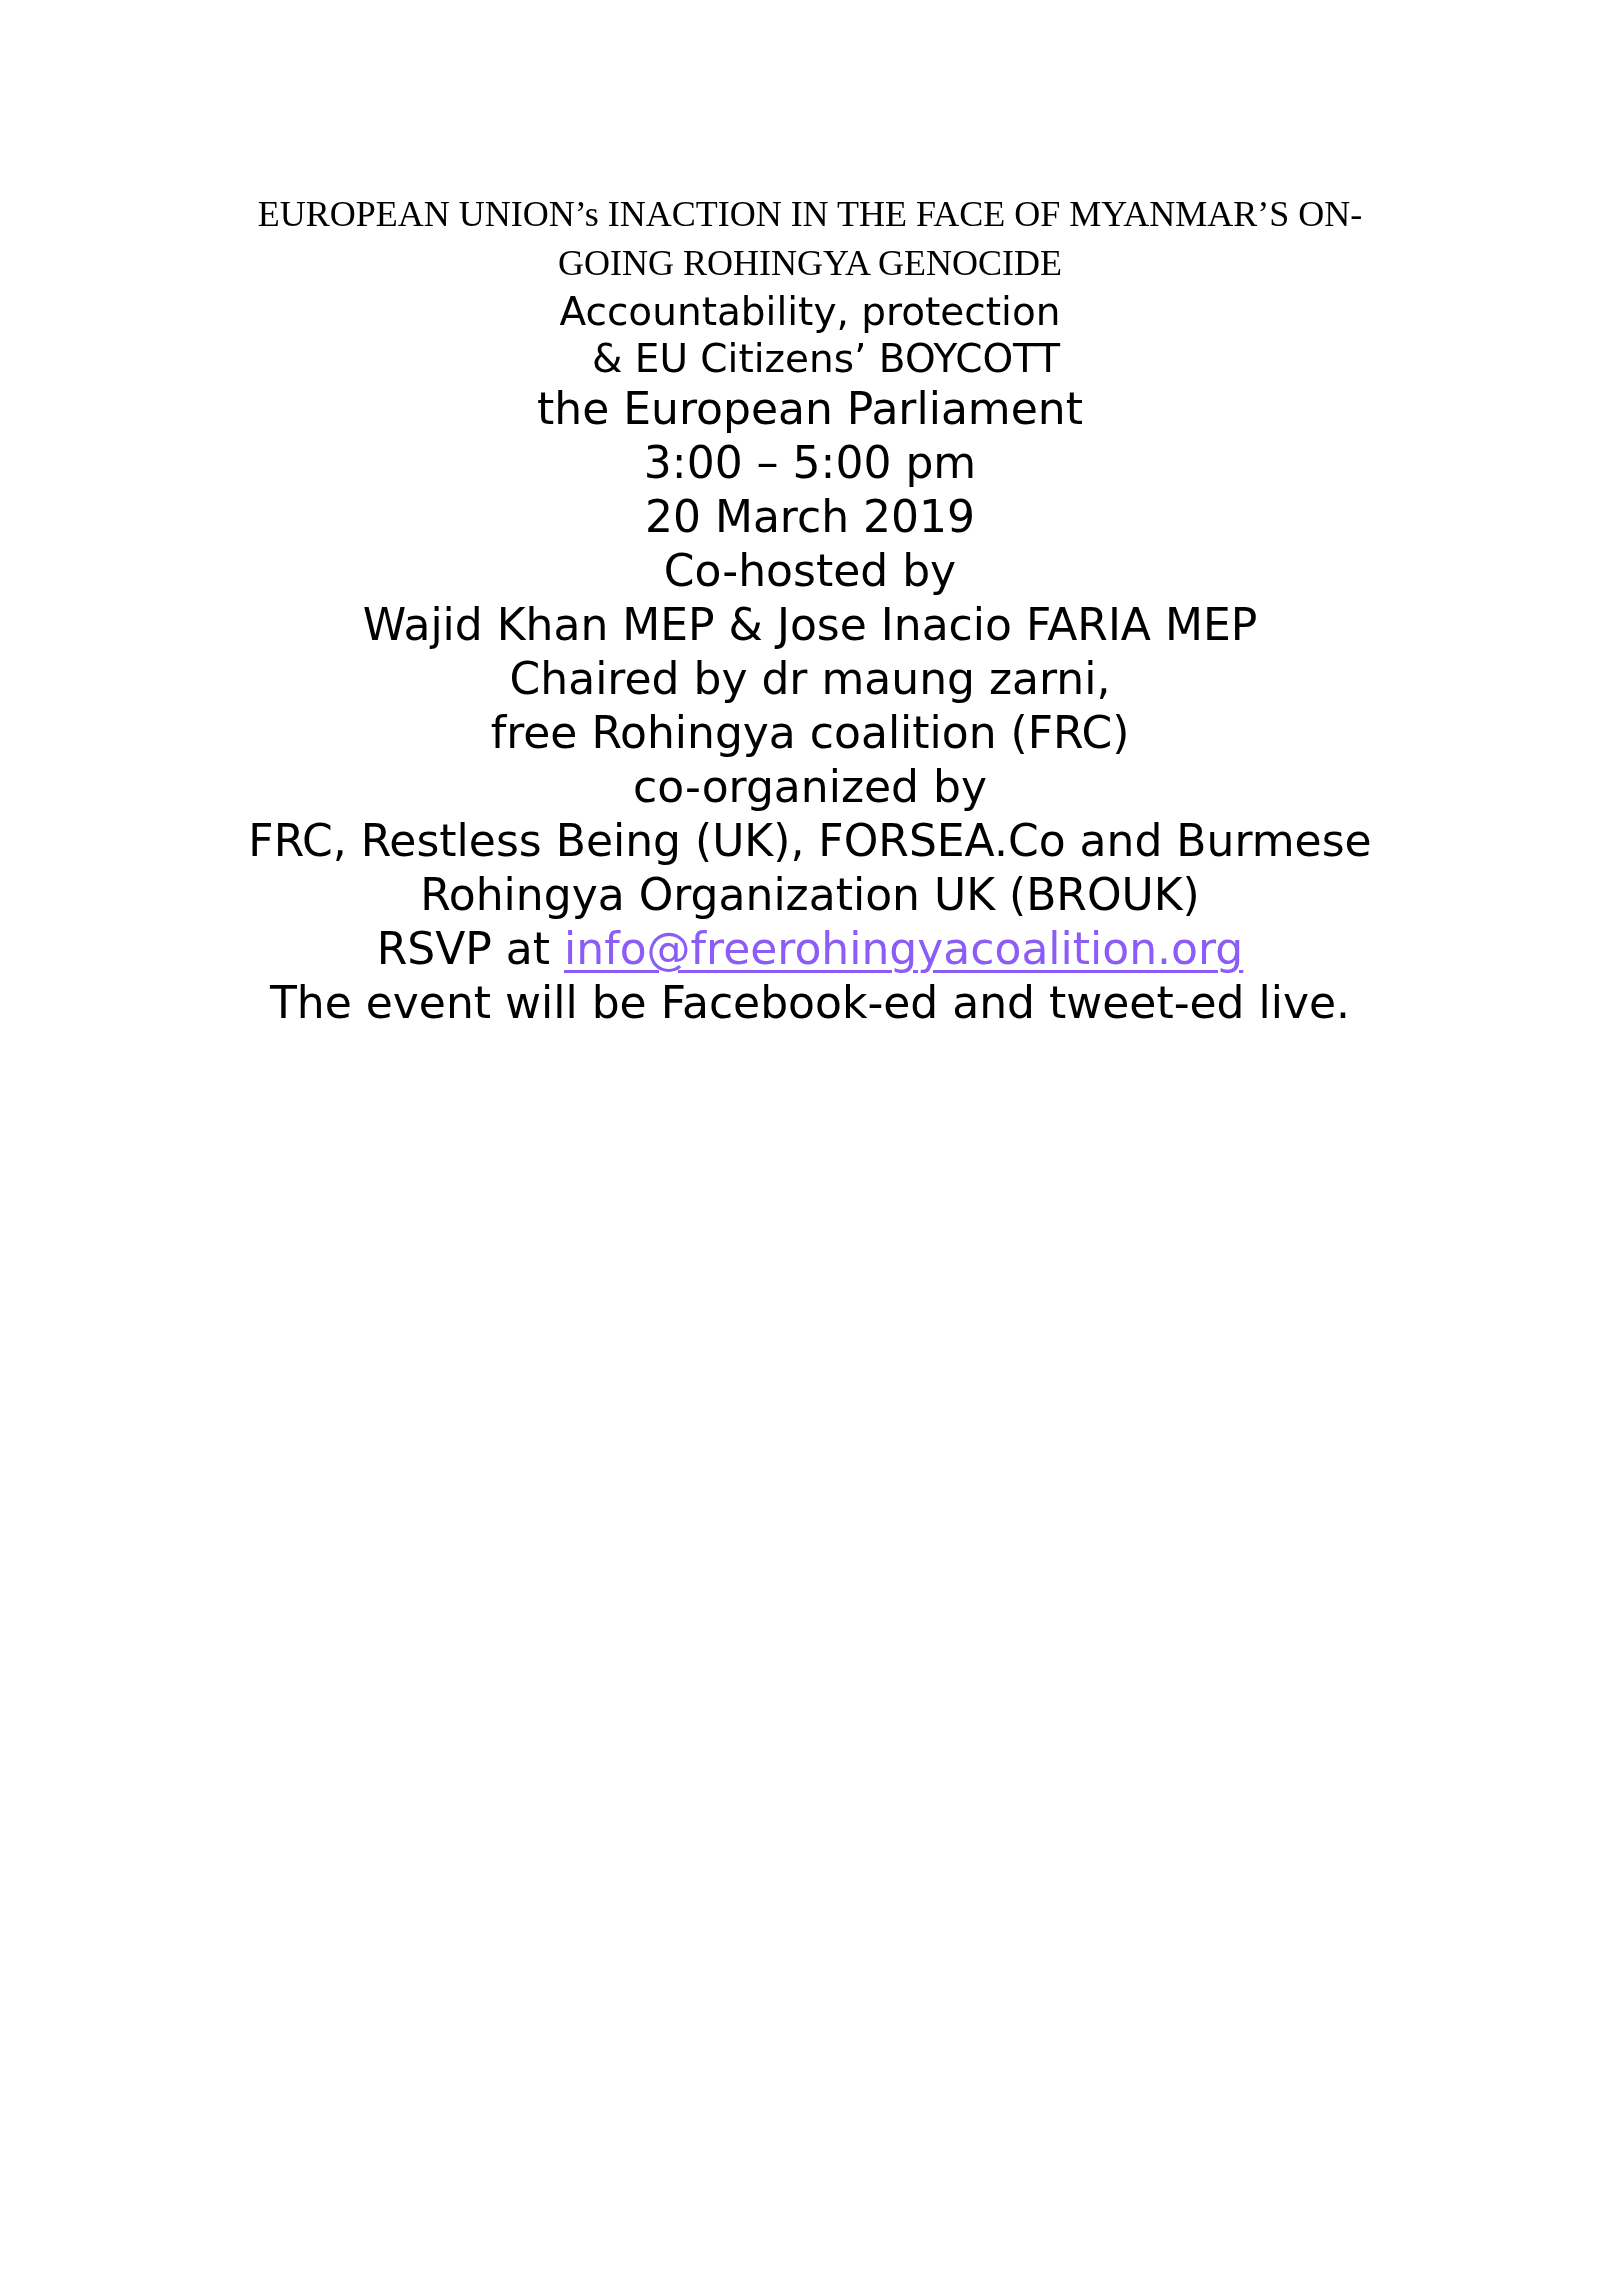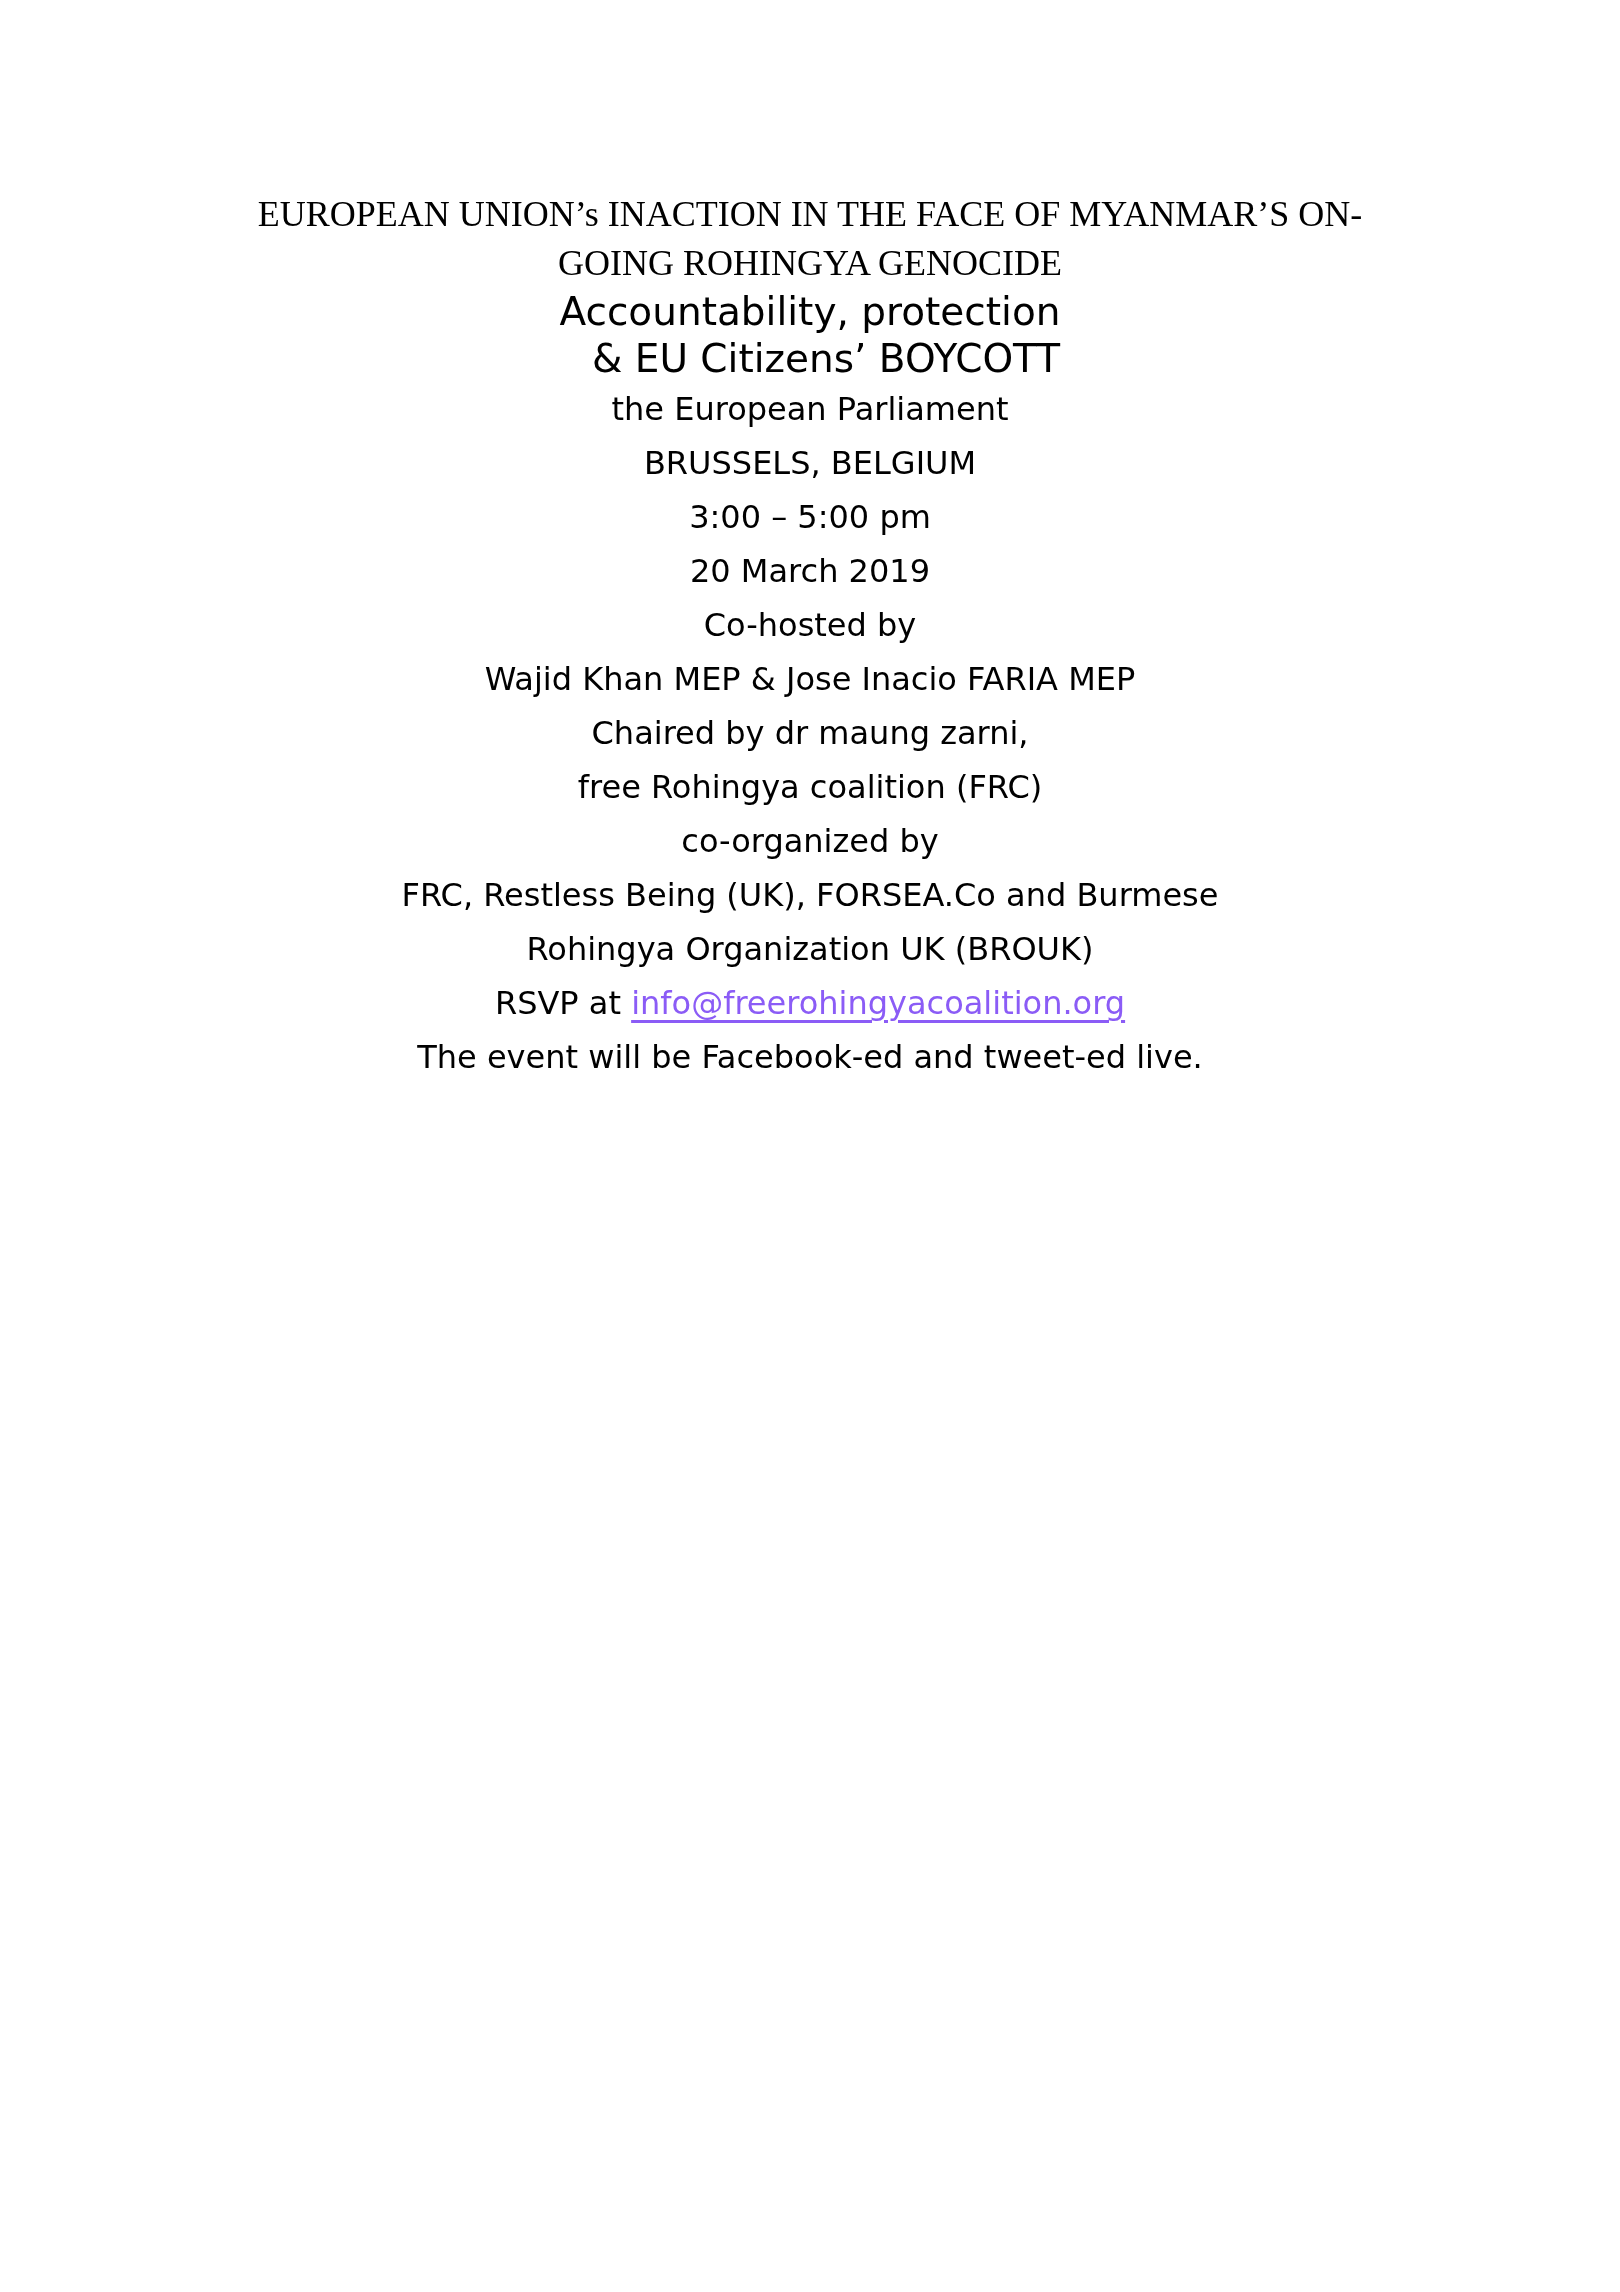--- a/index.html
+++ b/index.html
@@ -35,21 +35,21 @@
   .heading-last { margin-bottom: 17.6px; }
 
   .subline {
     font-size: 39px;
     line-height: 47px;
     margin-bottom: 19.6px;
   }
   .subline-last { margin-bottom: 174px; padding-left: 32px; }
 
   .body-line {
-    font-size: 32px;
+    font-size: 44px;
     line-height: 54px;
     margin-bottom: 21.6px;
   }
   .after-city { margin-bottom: 96px; }
   .after-date { margin-bottom: 103px; }
   .wrap-first { margin-bottom: 0; }
   .after-organizers { margin-bottom: 24.5px; }
 
   .email-link {
     color: #8b5cf6;
@@ -65,21 +65,20 @@
 <div class="page">
 
 
   <p class="heading">EUROPEAN UNION’s INACTION IN THE FACE OF MYANMAR’S ON-</p>
   <p class="heading heading-last">GOING ROHINGYA GENOCIDE</p>
 
   <p class="subline">Accountability, protection</p>
   <p class="subline subline-last">&amp; EU Citizens’ BOYCOTT</p>
 
   <p class="body-line">the European Parliament</p>
-  <p class="body-line after-city">BRUSSELS, BELGIUM</p>
 
   <p class="body-line">3:00 – 5:00 pm</p>
   <p class="body-line after-date">20 March 2019</p>
 
   <p class="body-line">Co-hosted by</p>
   <p class="body-line">Wajid Khan MEP &amp; Jose Inacio FARIA MEP</p>
   <p class="body-line">Chaired by dr maung zarni,</p>
   <p class="body-line">free Rohingya coalition (FRC)</p>
   <p class="body-line">co-organized by</p>
 

